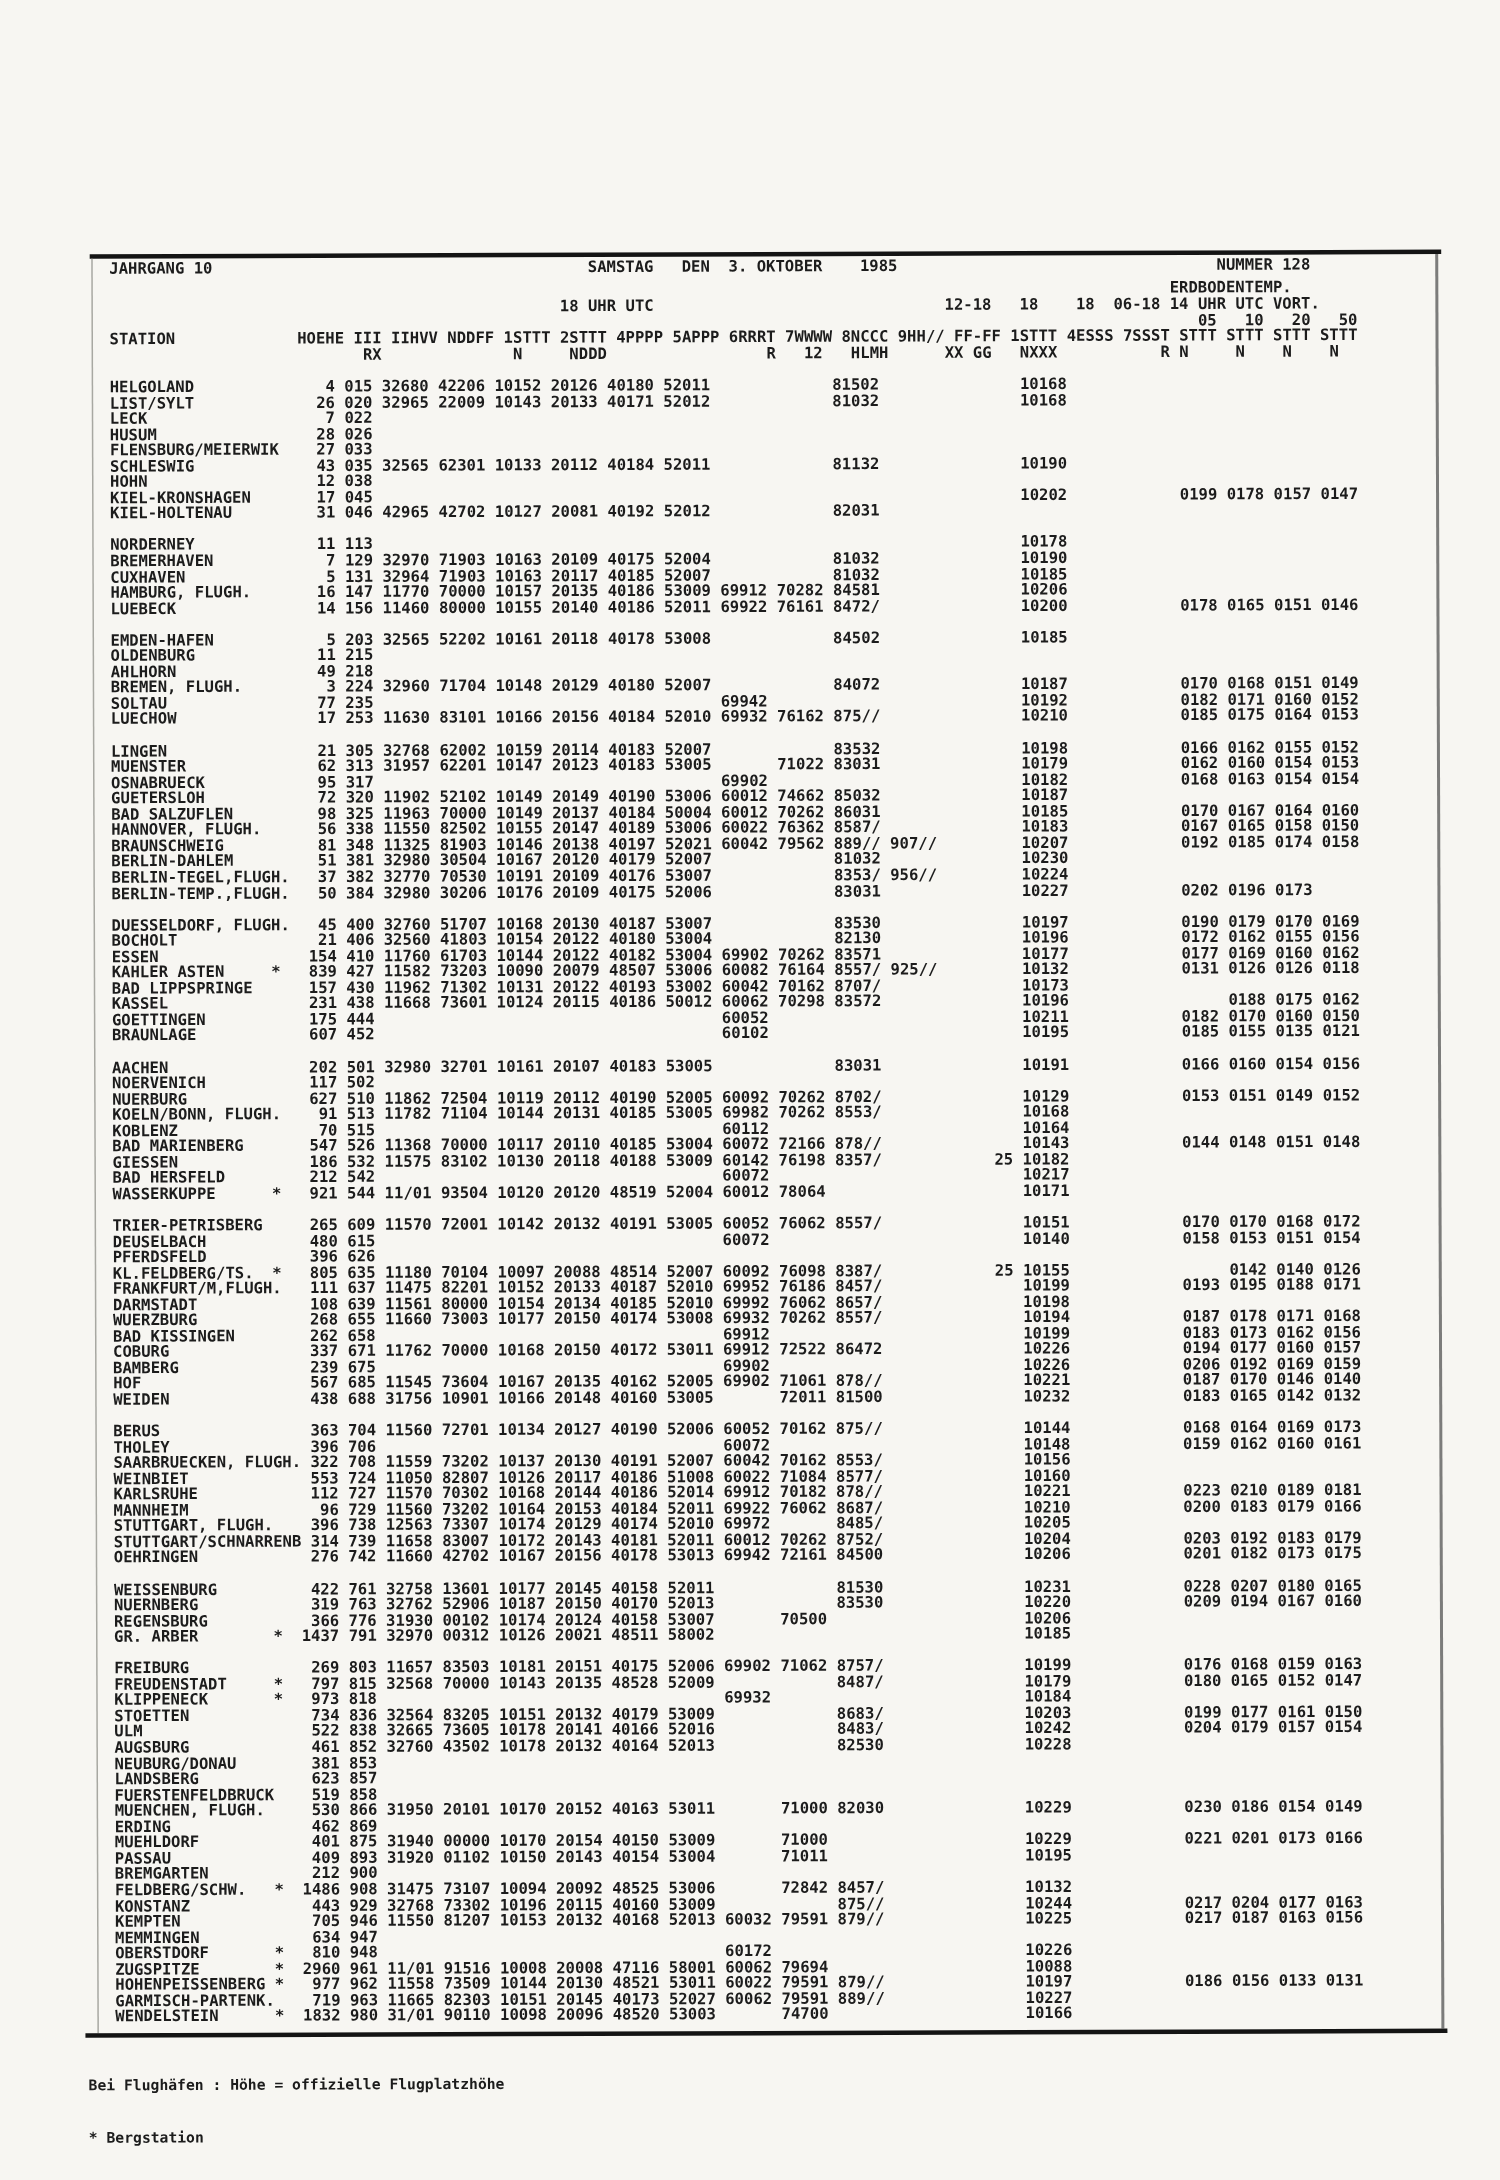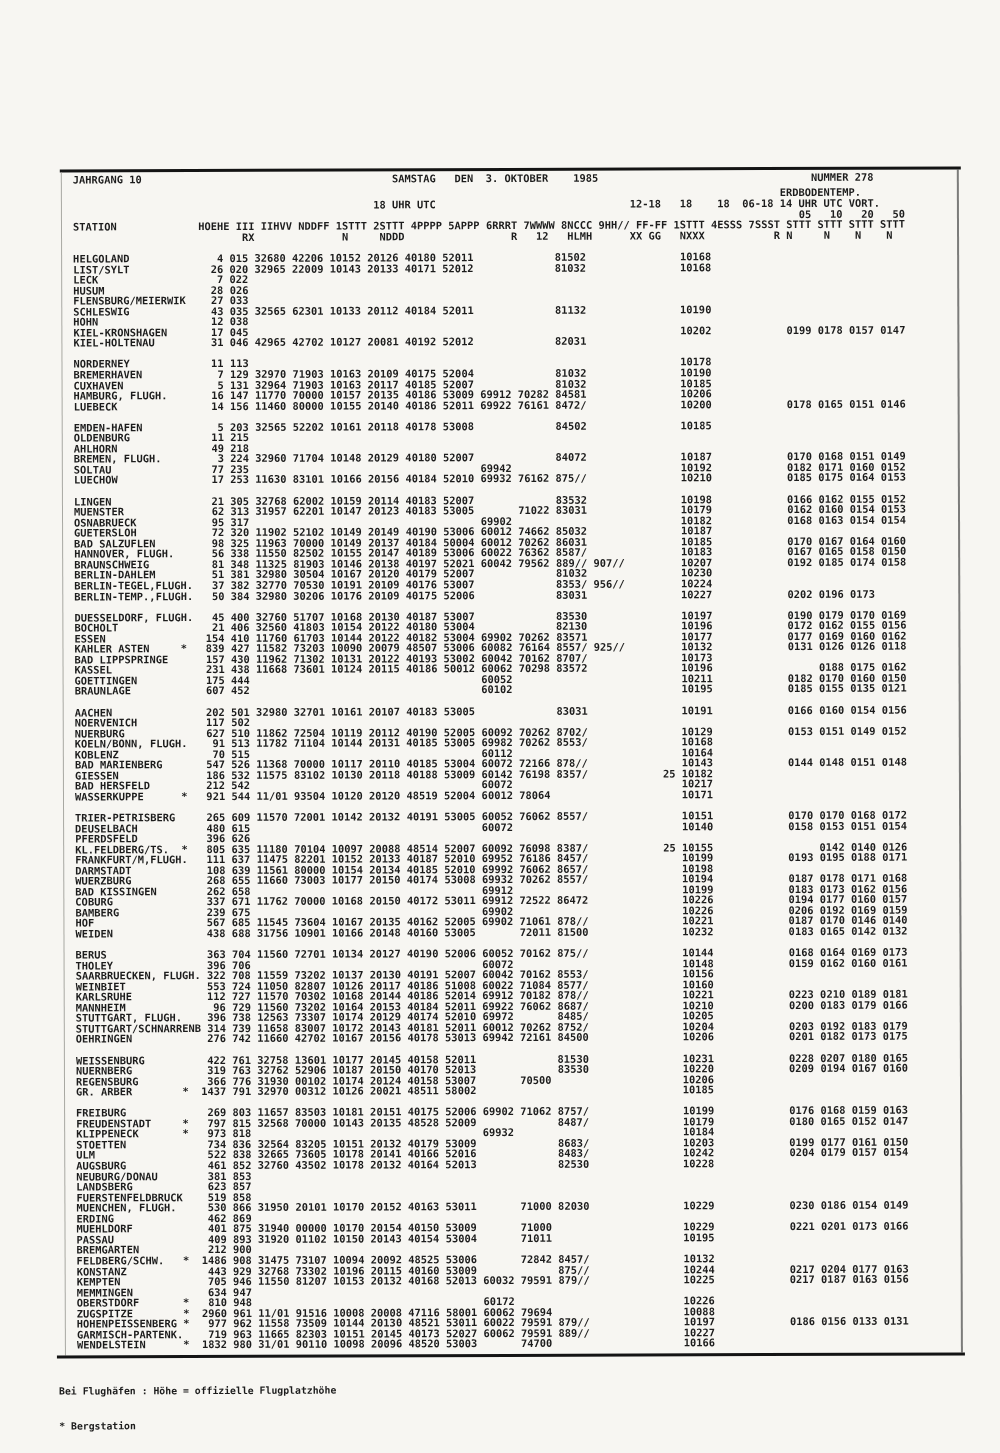--- a/index.html
+++ b/index.html
@@ -45,21 +45,21 @@
 <body>
 
 <div class="sheet">
   <div class="topline"></div>
   <div class="leftline"></div>
   <div class="rightline"></div>
 
   <div class="mono masthead">
     <span style="left:0ch">JAHRGANG 10</span>
     <span style="left:51ch">SAMSTAG   DEN  3. OKTOBER    1985</span>
-    <span style="left:118ch">NUMMER 278</span>
+    <span style="left:118ch">NUMMER 128</span>
   </div>
 
   <div class="mono" id="headerlines">
       <div class="line">                                                                                                                 ERDBODENTEMP.        </div>
       <div class="line">                                                18 UHR UTC                               12-18   18    18  06-18 14 UHR UTC VORT.     </div>
       <div class="line">                                                                                                                    05   10   20   50 </div>
       <div class="line">STATION             HOEHE III IIHVV NDDFF 1STTT 2STTT 4PPPP 5APPP 6RRRT 7WWWW 8NCCC 9HH// FF-FF 1STTT 4ESSS 7SSST STTT STTT STTT STTT </div>
       <div class="line">                           RX              N     NDDD                 R   12   HLMH      XX GG   NXXX           R N     N    N    N   </div>
     </div>
 

